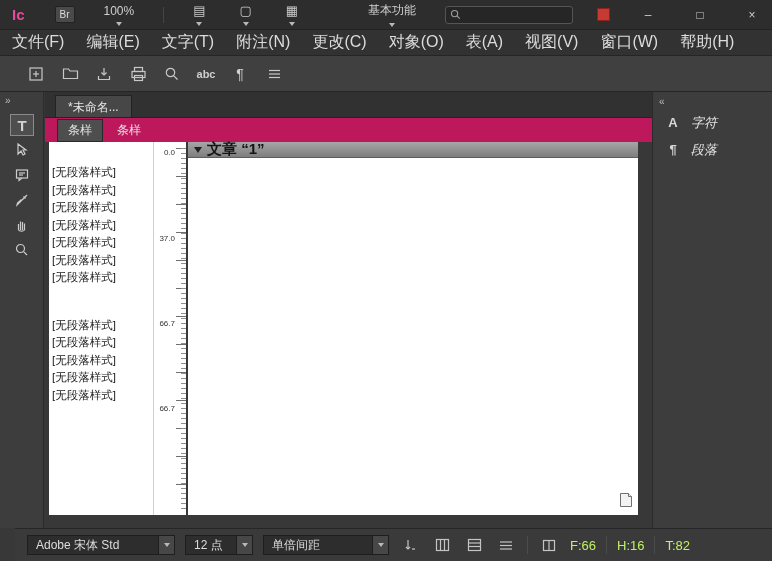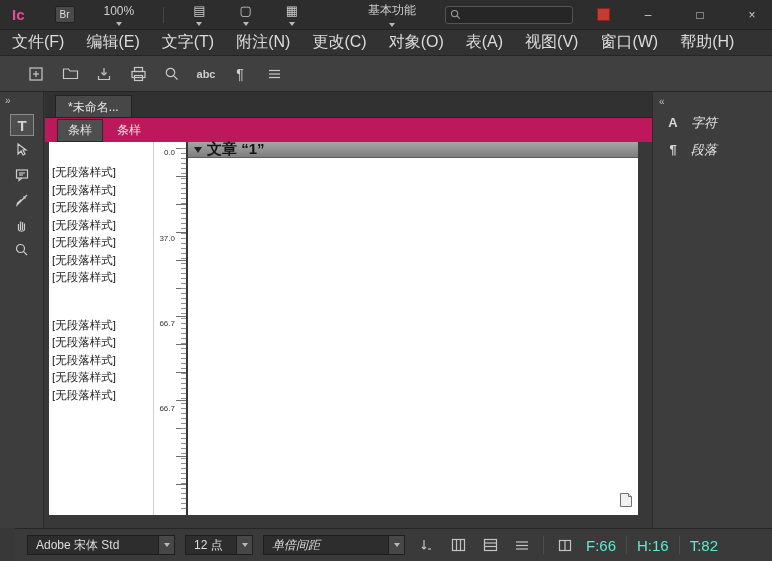--- a/index.html
+++ b/index.html
@@ -84,22 +84,22 @@
 
   
   .statusbar { position:absolute; bottom:0; left:15px; right:0; height:33px; background:#3a3a3a;
     border-top:1px solid #262626; display:flex; align-items:center; padding-left:12px; gap:10px; }
   .select { display:flex; align-items:stretch; height:20px; background:#2d2d2d; border:1px solid #1e1e1e; }
   .select .val { display:flex; align-items:center; padding:0 8px; font-size:12px; color:#ddd; white-space:nowrap; }
   .select .arrow { width:16px; display:flex; align-items:center; justify-content:center; background:#474747; border-left:1px solid #1e1e1e; }
   .sb-icon { width:22px; height:20px; display:flex; align-items:center; justify-content:center; }
   .sb-icon svg { stroke:#c4c4c4; fill:none; stroke-width:1.2; }
   .sb-sep { width:1px; height:18px; background:#262626; border-right:1px solid #4c4c4c; }
-  .counter { font-size:15px; color:#5eead4; white-space:nowrap; }
-  .w-font { width:148px; } .w-size { width:68px;justify-content:flex-end; } .w-sp { width:142px;font-style:italic; }
+  .counter { font-size:13px; color:#bef264; white-space:nowrap; }
+  .w-font { width:148px; } .w-size { width:68px;justify-content:flex-end; } .w-sp { width:126px; }
   .w-font .val, .w-sp .val, .w-size .val { flex:1; }
 </style>
 </head>
 <body>
 
 <div class="app">
 
   <div class="titlebar">
     <span class="logo">Ic</span>
     <span class="br-btn">Br</span>

